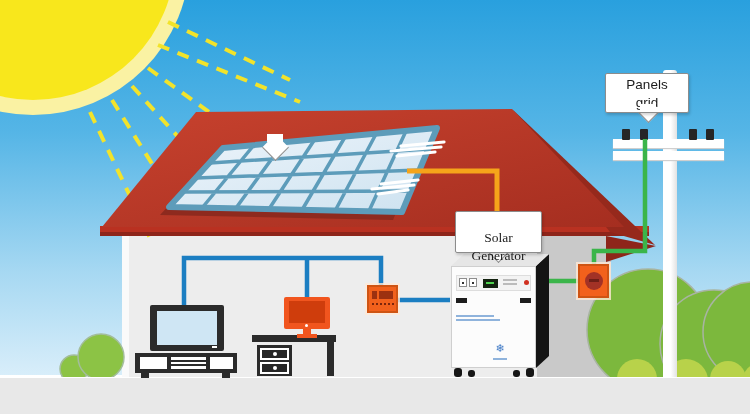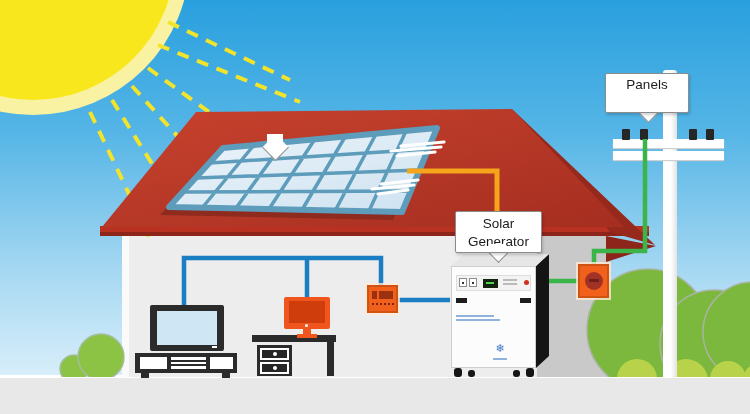--- a/index.html
+++ b/index.html
@@ -213,25 +213,26 @@
   <div class="abs gen-text" style="left:493px;top:358px;width:14px;height:2px;"></div>
   <div class="abs wheel" style="left:454px;top:368px;"></div>
   <div class="abs wheel" style="left:468px;top:370px;width:7px;height:7px;"></div>
   <div class="abs wheel" style="left:513px;top:370px;width:7px;height:7px;"></div>
   <div class="abs wheel" style="left:526px;top:368px;"></div>
 
   <div class="abs pointer" style="left:266px;top:138px;"></div>
   <div class="abs pointer-cover" style="left:267px;top:134px;width:16px;height:8px;"></div>
 
   <div class="abs pointer" style="left:489px;top:240px;"></div>
-  <div class="abs bubble" style="left:455px;top:211px;width:87px;height:42px;padding-top:3px;box-sizing:border-box;">
+  <div class="abs bubble" style="left:455px;top:211px;width:87px;height:42px;padding-top:17px;box-sizing:border-box;font-family:Liberation Serif, serif;">
     <div>Solar</div>
     <div>Generator</div>
   </div>
   <div class="abs pointer-cover" style="left:490px;top:244px;width:16px;height:8px;"></div>
 
   <div class="abs pointer" style="left:639px;top:100px;"></div>
   <div class="abs bubble" style="left:605px;top:73px;width:84px;height:40px;padding-top:2px;box-sizing:border-box;">
     <div>Panels</div>
+    <div>grid</div>
   </div>
   <div class="abs pointer-cover" style="left:640px;top:104px;width:16px;height:8px;"></div>
 
 </div>
 
 </body></html>

